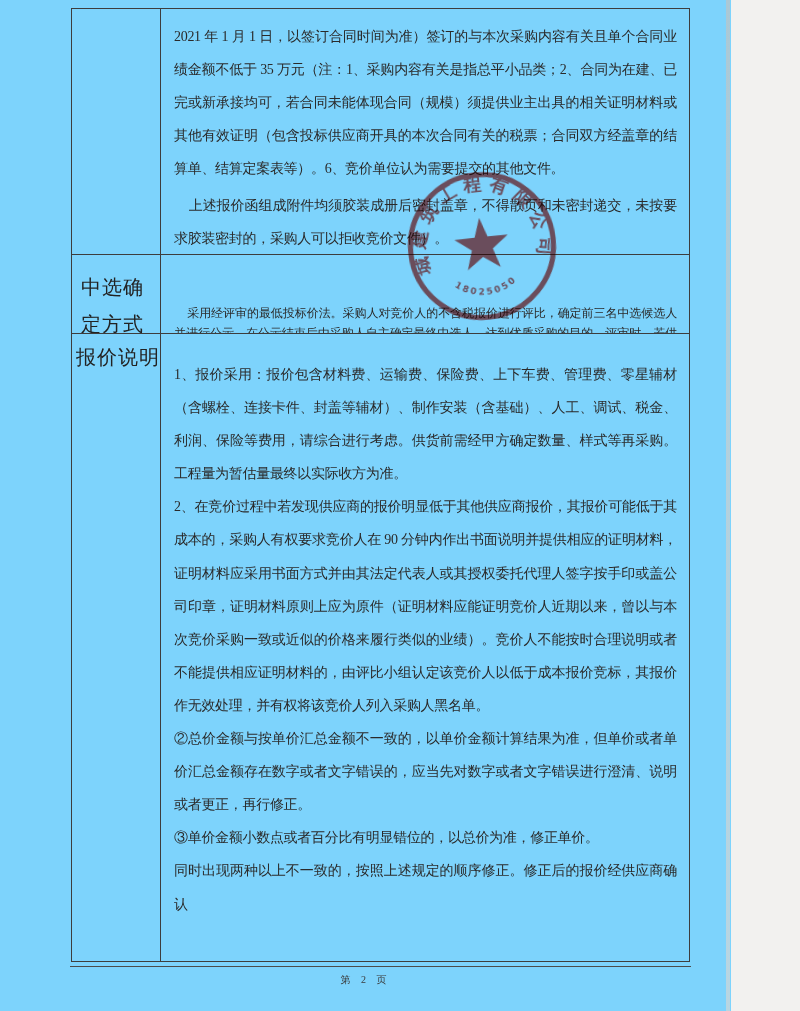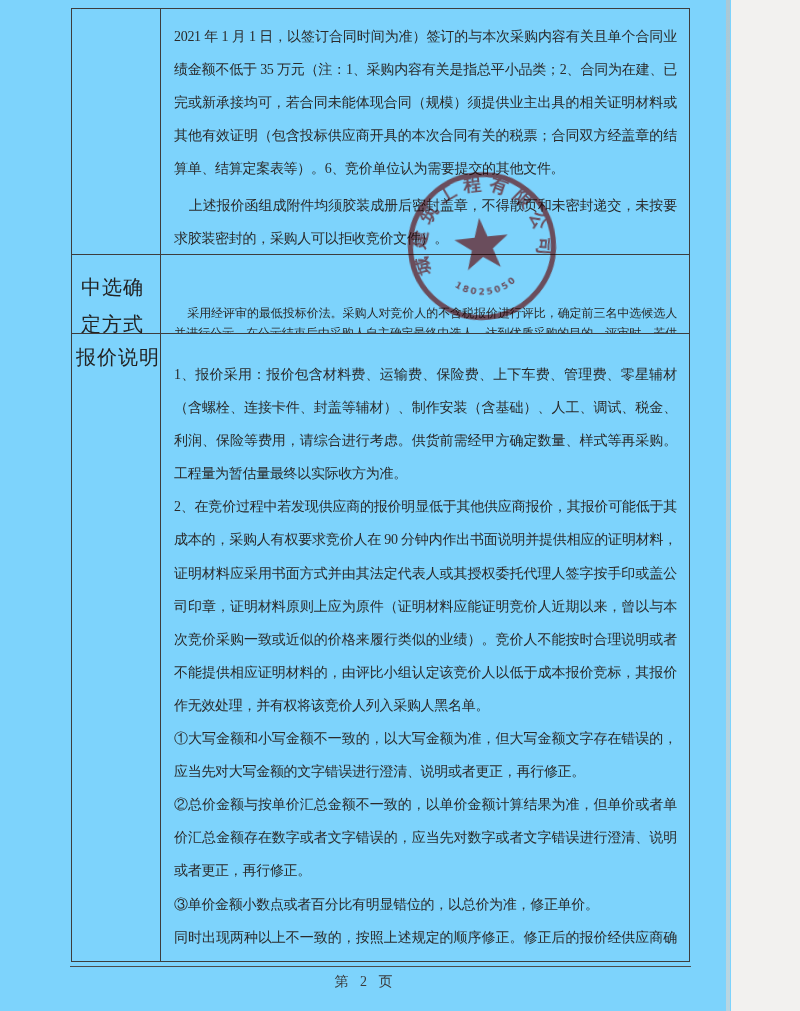--- a/index.html
+++ b/index.html
@@ -76,21 +76,21 @@
     position:absolute;
     left:70px;top:966px;
     width:621px;height:0;
     border-top:1.2px solid #4c4c4c;
   }
   
   .footer{
     position:absolute;
     left:0;right:0;top:973px;
     text-align:center;
-    font-size:14px;
+    font-size:10px;
     letter-spacing:4px;
     color:#3a3a3a;
   }
   
   .seal{
     position:absolute;
     left:402px;top:166px;
     width:160px;height:160px;
     transform:rotate(-6deg);
     opacity:.8;
@@ -128,21 +128,20 @@
 
     <div class="hcell hcell-mid bt">中选确定方式</div>
     <div class="ccell row2-cell bt">
       <p class="body">采用经评审的最低投标价法。采购人对竞价人的不含税报价进行评比，确定前三名中选候选人并进行公示。在公示结束后由采购人自主确定最终中选人，达到优质采购的目的。评审时，若供应商 U 盘中的竞价文件电子版与纸质竞价文件不一致时，按照供应商提交的纸质竞价文件进行评比。</p>
     </div>
 
     <div class="hcell hcell-bot bt">报价说明</div>
     <div class="ccell row3-cell bt">
       <p class="body">1、报价采用：报价包含材料费、运输费、保险费、上下车费、管理费、零星辅材（含螺栓、连接卡件、封盖等辅材）、制作安装（含基础）、人工、调试、税金、利润、保险等费用，请综合进行考虑。供货前需经甲方确定数量、样式等再采购。工程量为暂估量最终以实际收方为准。</p>
       <p class="body">2、在竞价过程中若发现供应商的报价明显低于其他供应商报价，其报价可能低于其成本的，采购人有权要求竞价人在 90 分钟内作出书面说明并提供相应的证明材料，证明材料应采用书面方式并由其法定代表人或其授权委托代理人签字按手印或盖公司印章，证明材料原则上应为原件（证明材料应能证明竞价人近期以来，曾以与本次竞价采购一致或近似的价格来履行类似的业绩）。竞价人不能按时合理说明或者不能提供相应证明材料的，由评比小组认定该竞价人以低于成本报价竞标，其报价作无效处理，并有权将该竞价人列入采购人黑名单。</p>
-      <p class="body">①大写金额和小写金额不一致的，以大写金额为准，但大写金额文字存在错误的，应当先对大写金额的文字错误进行澄清、说明或者更正，再行修正。</p>
       <p class="body">②总价金额与按单价汇总金额不一致的，以单价金额计算结果为准，但单价或者单价汇总金额存在数字或者文字错误的，应当先对数字或者文字错误进行澄清、说明或者更正，再行修正。</p>
       <p class="body">③单价金额小数点或者百分比有明显错位的，以总价为准，修正单价。</p>
       <p class="body">同时出现两种以上不一致的，按照上述规定的顺序修正。修正后的报价经供应商确认</p>
     </div>
   </div>
 
   <div class="bottom-line2"></div>
 
   <svg class="seal" viewBox="0 0 170 170">
     <circle cx="85" cy="85" r="76" fill="none" stroke="#cf3434" stroke-width="5.5"></circle>

